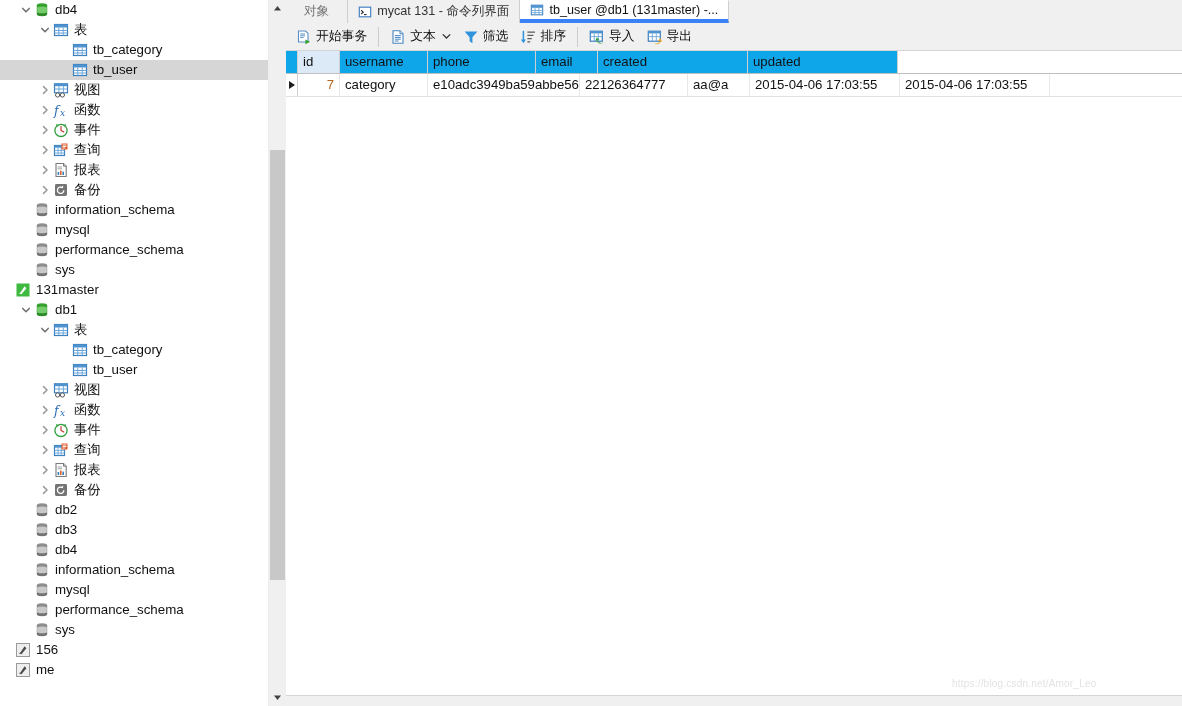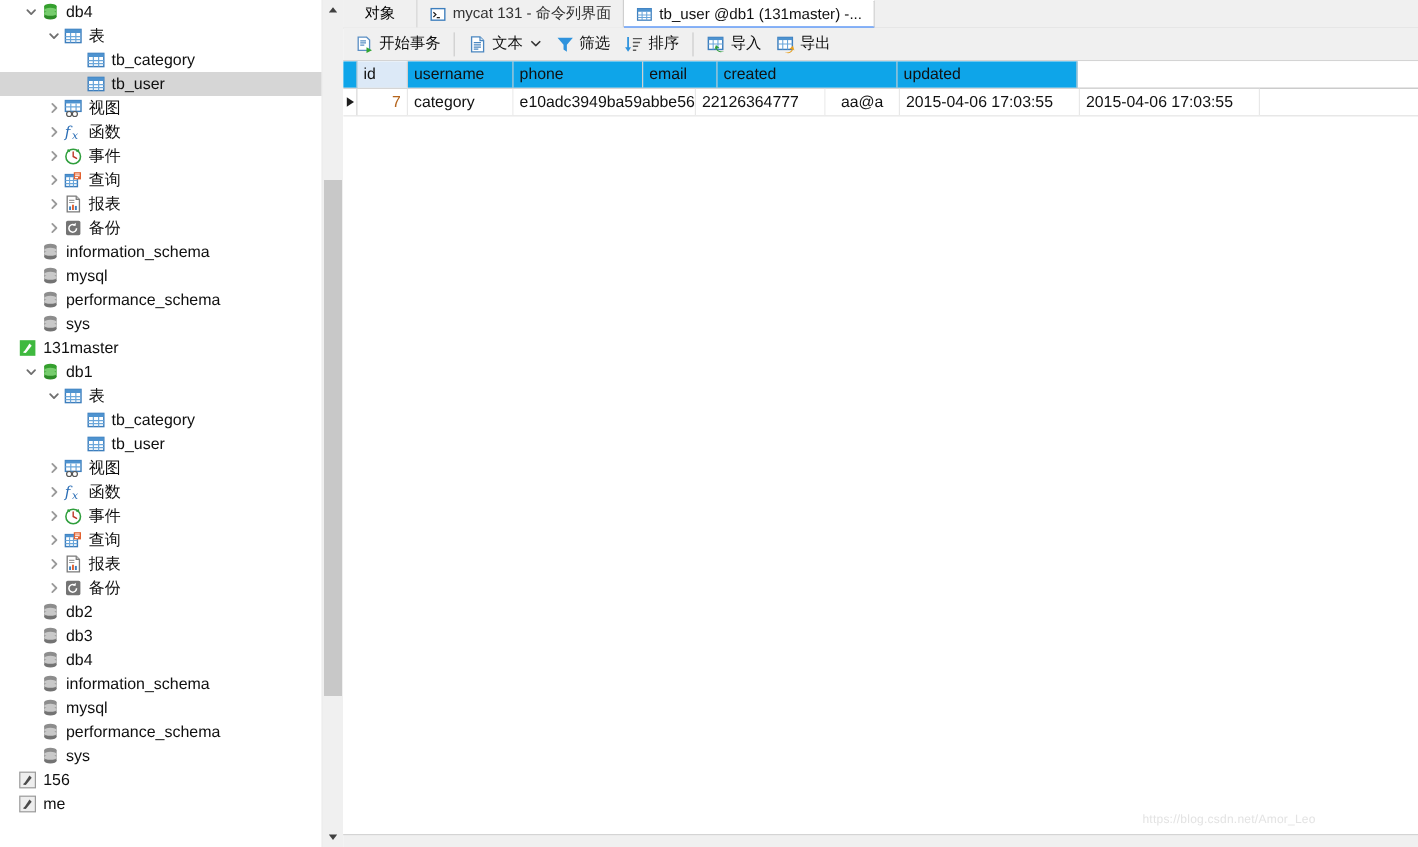--- a/index.html
+++ b/index.html
@@ -65,23 +65,23 @@
     background:#f0f0f0;border-bottom:1px solid #c9c9c9;
     display:flex;align-items:stretch;
   }
   .tab{
     display:flex;align-items:center;gap:5px;
     padding:0 10px;font-size:12.6px;color:#333;
     border-right:1px solid #cfcfcf;
     background:#f0f0f0;cursor:default;
     white-space:nowrap;overflow:hidden;
   }
-  .tab.obj{color:#000000;padding:0 18px;}
+  .tab.obj{color:#737373;padding:0 18px;}
   .tab.active{background:#ffffff;border-top:1px solid #ffffff;
-    border-bottom:2px solid #3b82f6;margin-bottom:-1px;color:#111;}
+    border-bottom:5px solid #3b82f6;margin-bottom:-1px;color:#111;}
   .tab .ticon{width:14px;height:14px;flex:0 0 14px;display:block;}
 
   
   #toolbar{
     position:absolute;left:0;top:23px;width:896px;height:28px;
     background:#f0f0f0;border-bottom:1px solid #d4d4d4;
     display:flex;align-items:center;padding-left:4px;box-sizing:border-box;
   }
   .tbtn{
     display:flex;align-items:center;gap:4px;height:24px;
@@ -744,21 +744,21 @@
         </div>
       <div id="gbody">
           <div class="grow">
             <div class="gc ind" style="width: 12px;">
               <span class="rowmark"></span>
             </div>
             <div class="gc num" style="width: 42px;">7</div>
             <div class="gc" style="width: 88px;">category</div>
             <div class="gc" style="width: 152px;">e10adc3949ba59abbe56e</div>
             <div class="gc" style="width: 108px;">22126364777</div>
-            <div class="gc" style="width: 62px; text-align: center;">aa@a</div>
+            <div class="gc" style="width: 62px;">aa@a</div>
             <div class="gc" style="width: 150px;">2015-04-06 17:03:55</div>
             <div class="gc" style="width: 150px;">2015-04-06 17:03:55</div>
           </div>
         </div>
     </div>
 
     <div id="botstrip">
       <span class="bgl"></span>
     </div>
   </div>

